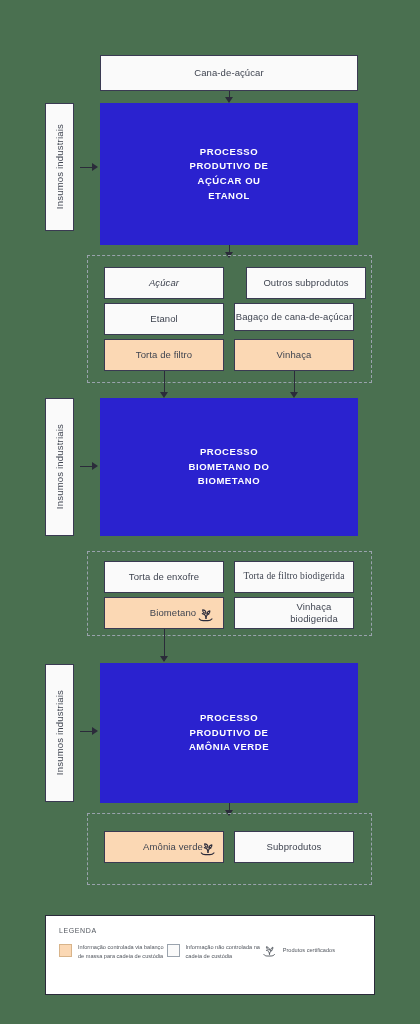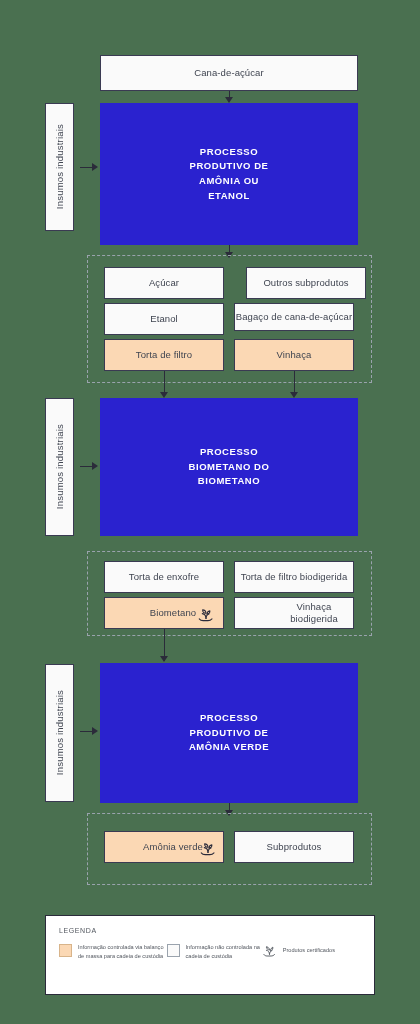--- a/index.html
+++ b/index.html
@@ -185,33 +185,33 @@
   </div>
   <div class="arrow-right" style="left:80px; top:167px;">
     <div class="shaft" style="width:14px;"></div>
     <div class="head" style="left:12px;"></div>
   </div>
 
   <div class="process" style="left:100px; top:103px; width:258px; height:142px;">
     <div>
       <div>PROCESSO</div>
       <div>PRODUTIVO DE</div>
-      <div>AMÔNIA OU</div>
+      <div>AÇÚCAR OU</div>
       <div>ETANOL</div>
     </div>
   </div>
 
   <div class="arrow-down" style="left:229px; top:245px;">
     <div class="shaft" style="height:10px;"></div>
     <div class="head" style="top:7px;"></div>
   </div>
 
   <div class="group" style="left:87px; top:255px; width:285px; height:128px;"></div>
 
-  <div class="box" style="left:104px; top:267px; width:120px; height:32px;">
+  <div class="box" style="left:104px; top:267px; width:120px; height:32px;font-style:italic;">
     <span>Açúcar</span>
   </div>
   <div class="box" style="left:246px; top:267px; width:120px; height:32px;">
     <span>Outros subprodutos</span>
   </div>
   <div class="box" style="left:104px; top:303px; width:120px; height:32px;">
     <span>Etanol</span>
   </div>
   <div class="box" style="left:234px; top:303px; width:120px; height:28px;">
     <span>Bagaço de cana-de-açúcar</span>
@@ -246,21 +246,21 @@
       <div>BIOMETANO DO</div>
       <div>BIOMETANO</div>
     </div>
   </div>
 
   <div class="group" style="left:87px; top:551px; width:285px; height:85px;"></div>
 
   <div class="box" style="left:104px; top:561px; width:120px; height:32px;">
     <span>Torta de enxofre</span>
   </div>
-  <div class="box" style="left:234px; top:561px; width:120px; height:32px;">
+  <div class="box" style="left:234px; top:561px; width:120px; height:32px;font-family:Liberation Serif, serif;">
     <span>Torta de filtro biodigerida</span>
   </div>
 
   <div class="box peach withicon" style="left:104px; top:597px; width:120px; height:32px;">
     <span style="flex:1; text-align:center;">Biometano</span>
     <span class="sprout" style="right:8px; top:7px;">
       <svg viewBox="0 0 24 24" fill="none" stroke="#2b2b3a" stroke-width="1.4" stroke-linecap="round" stroke-linejoin="round">
         <path d="M12 18c0-3.5-2-6-5-6.5"></path>
         <path d="M12 18c0-3 1.5-5.2 4-6"></path>
         <path d="M7.5 6.5C10 6.5 11.8 8.2 12 11 9.2 11.2 7.4 9.6 7.5 6.5z"></path>

